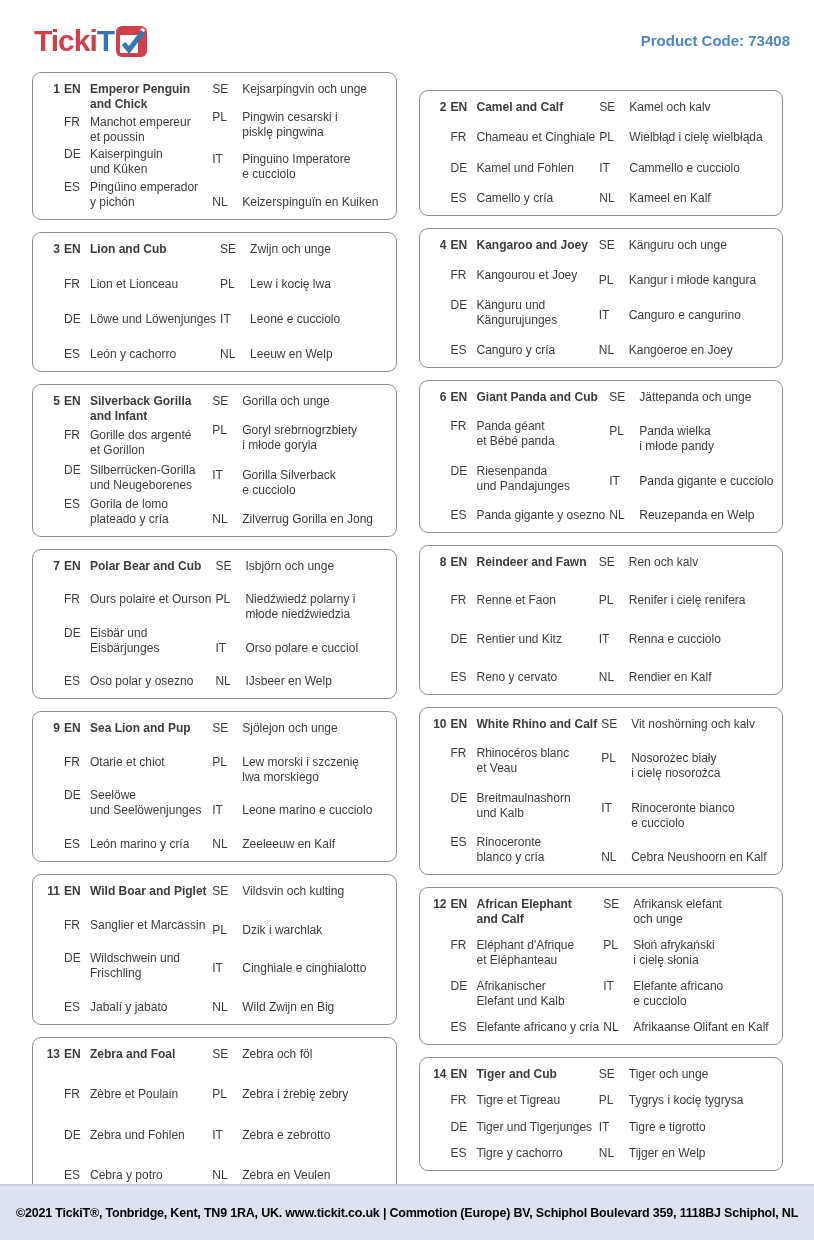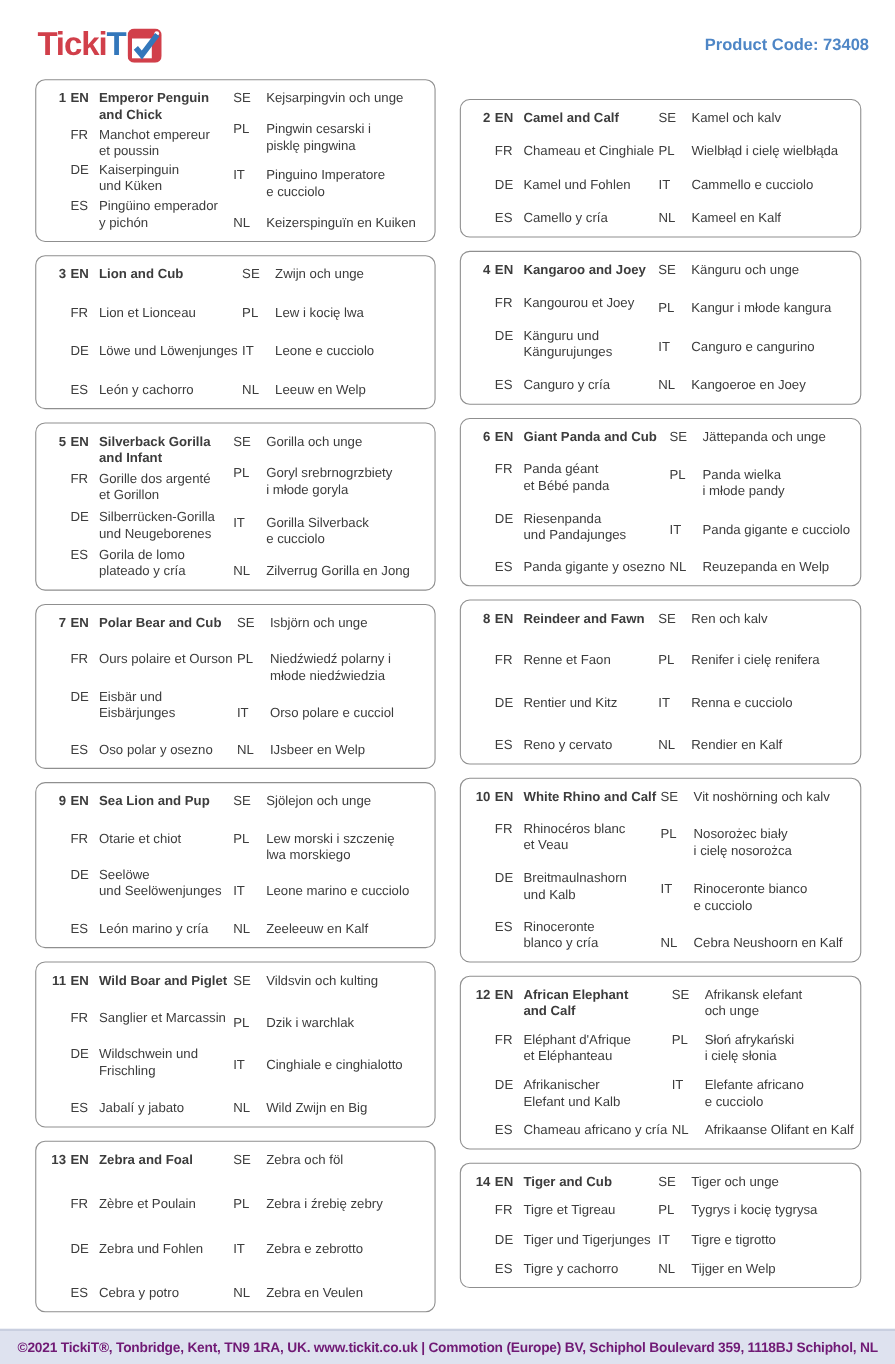--- a/index.html
+++ b/index.html
@@ -50,24 +50,24 @@
   .half.l { flex:0 0 49%; padding-right:4px; }
   .half.r { flex:1; }
   .entry { display:flex; align-items:flex-start; font-size:12px; line-height:15px; }
   .entry .num { flex:none; width:18px; text-align:right; margin-right:4px; font-weight:bold; }
   .entry .code { flex:none; width:26px; }
   .half.r .entry .code { width:30px; }
   .entry .text { white-space:pre; }
   .entry.en { font-weight:bold; }
   
   .footer {
-    position:absolute; left:0; bottom:0; width:100%; height:32px;
+    position:absolute; left:0; bottom:0; width:100%; height:56px;
     background:#dee2ef; border-top:2px solid #c9cfe0;
     display:flex; align-items:center; justify-content:center;
-    color:#701a75; font-size:12.5px; font-weight:bold; letter-spacing:-0.2px;
+    color:#000000; font-size:12.5px; font-weight:bold; letter-spacing:-0.2px;
   }
 </style>
 </head>
 <body>
 
 <div class="header">
   <div class="brand">
     <span class="logo">
       <span class="red">Ticki</span>
         <span class="blue">T</span>
@@ -643,21 +643,21 @@
           </div>
           <div class="entry">
             <span class="num"></span>
             <span class="code">DE</span>
             <span class="text">Afrikanischer
 Elefant und Kalb</span>
           </div>
           <div class="entry">
             <span class="num"></span>
             <span class="code">ES</span>
-            <span class="text">Chameau africano y cría</span>
+            <span class="text">Elefante africano y cría</span>
           </div>
         </div>
     <div class="half r">
           <div class="entry">
             <span class="code">SE</span>
             <span class="text">Afrikansk elefant
 och unge</span>
           </div>
           <div class="entry">
             <span class="code">PL</span>

